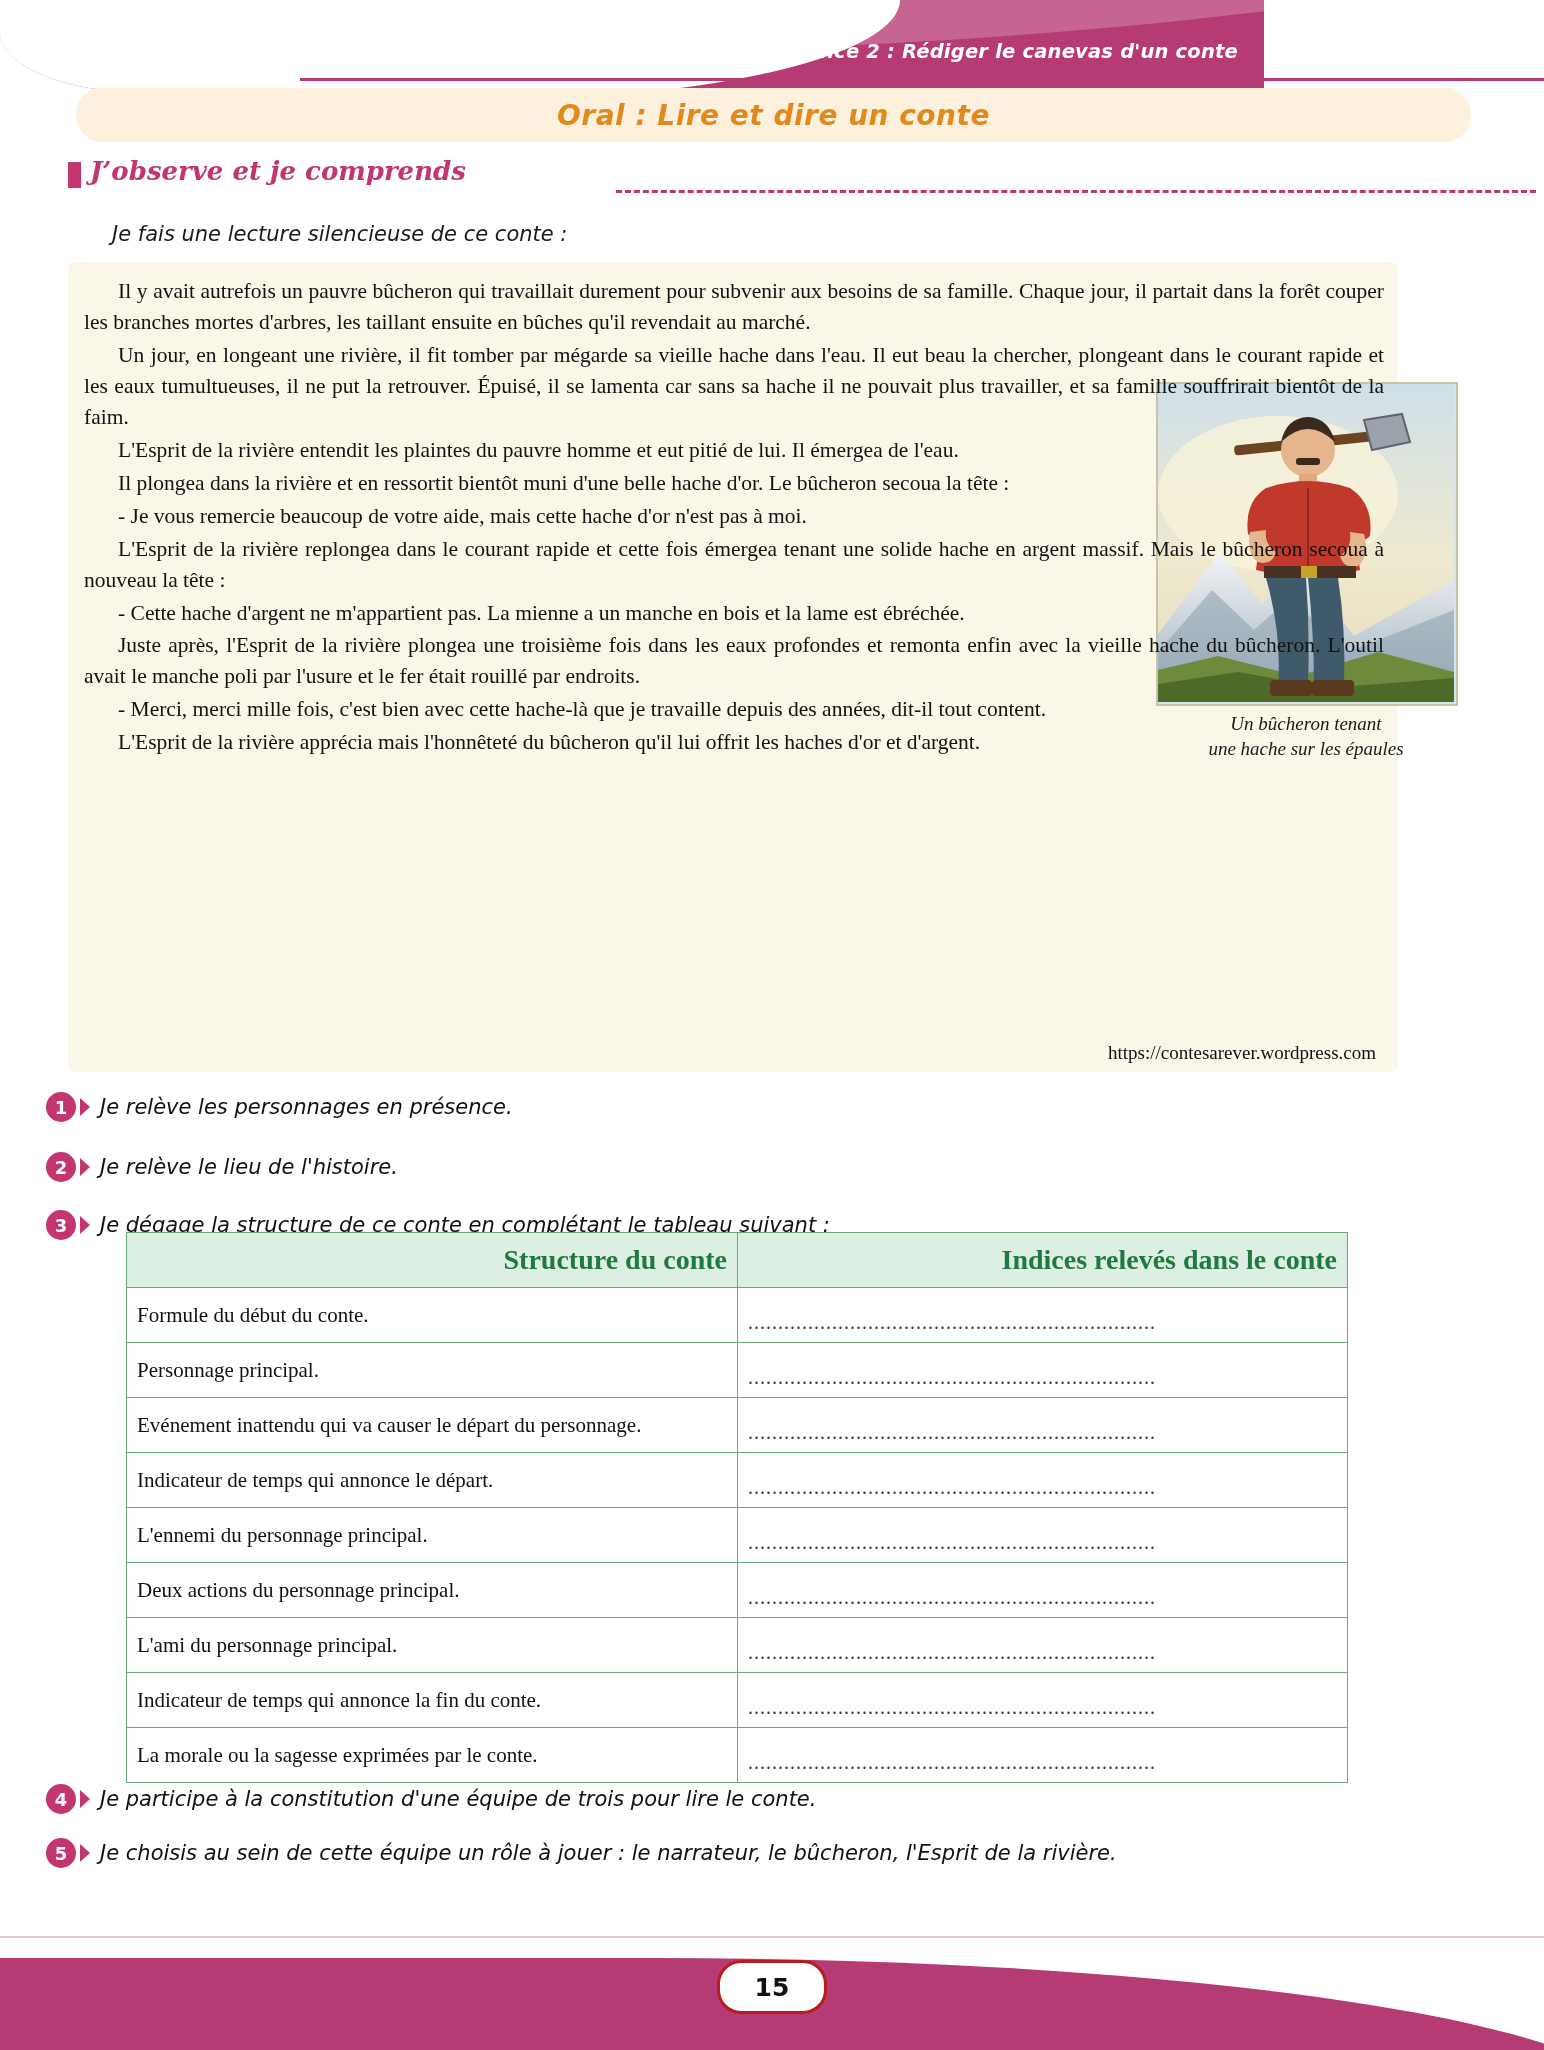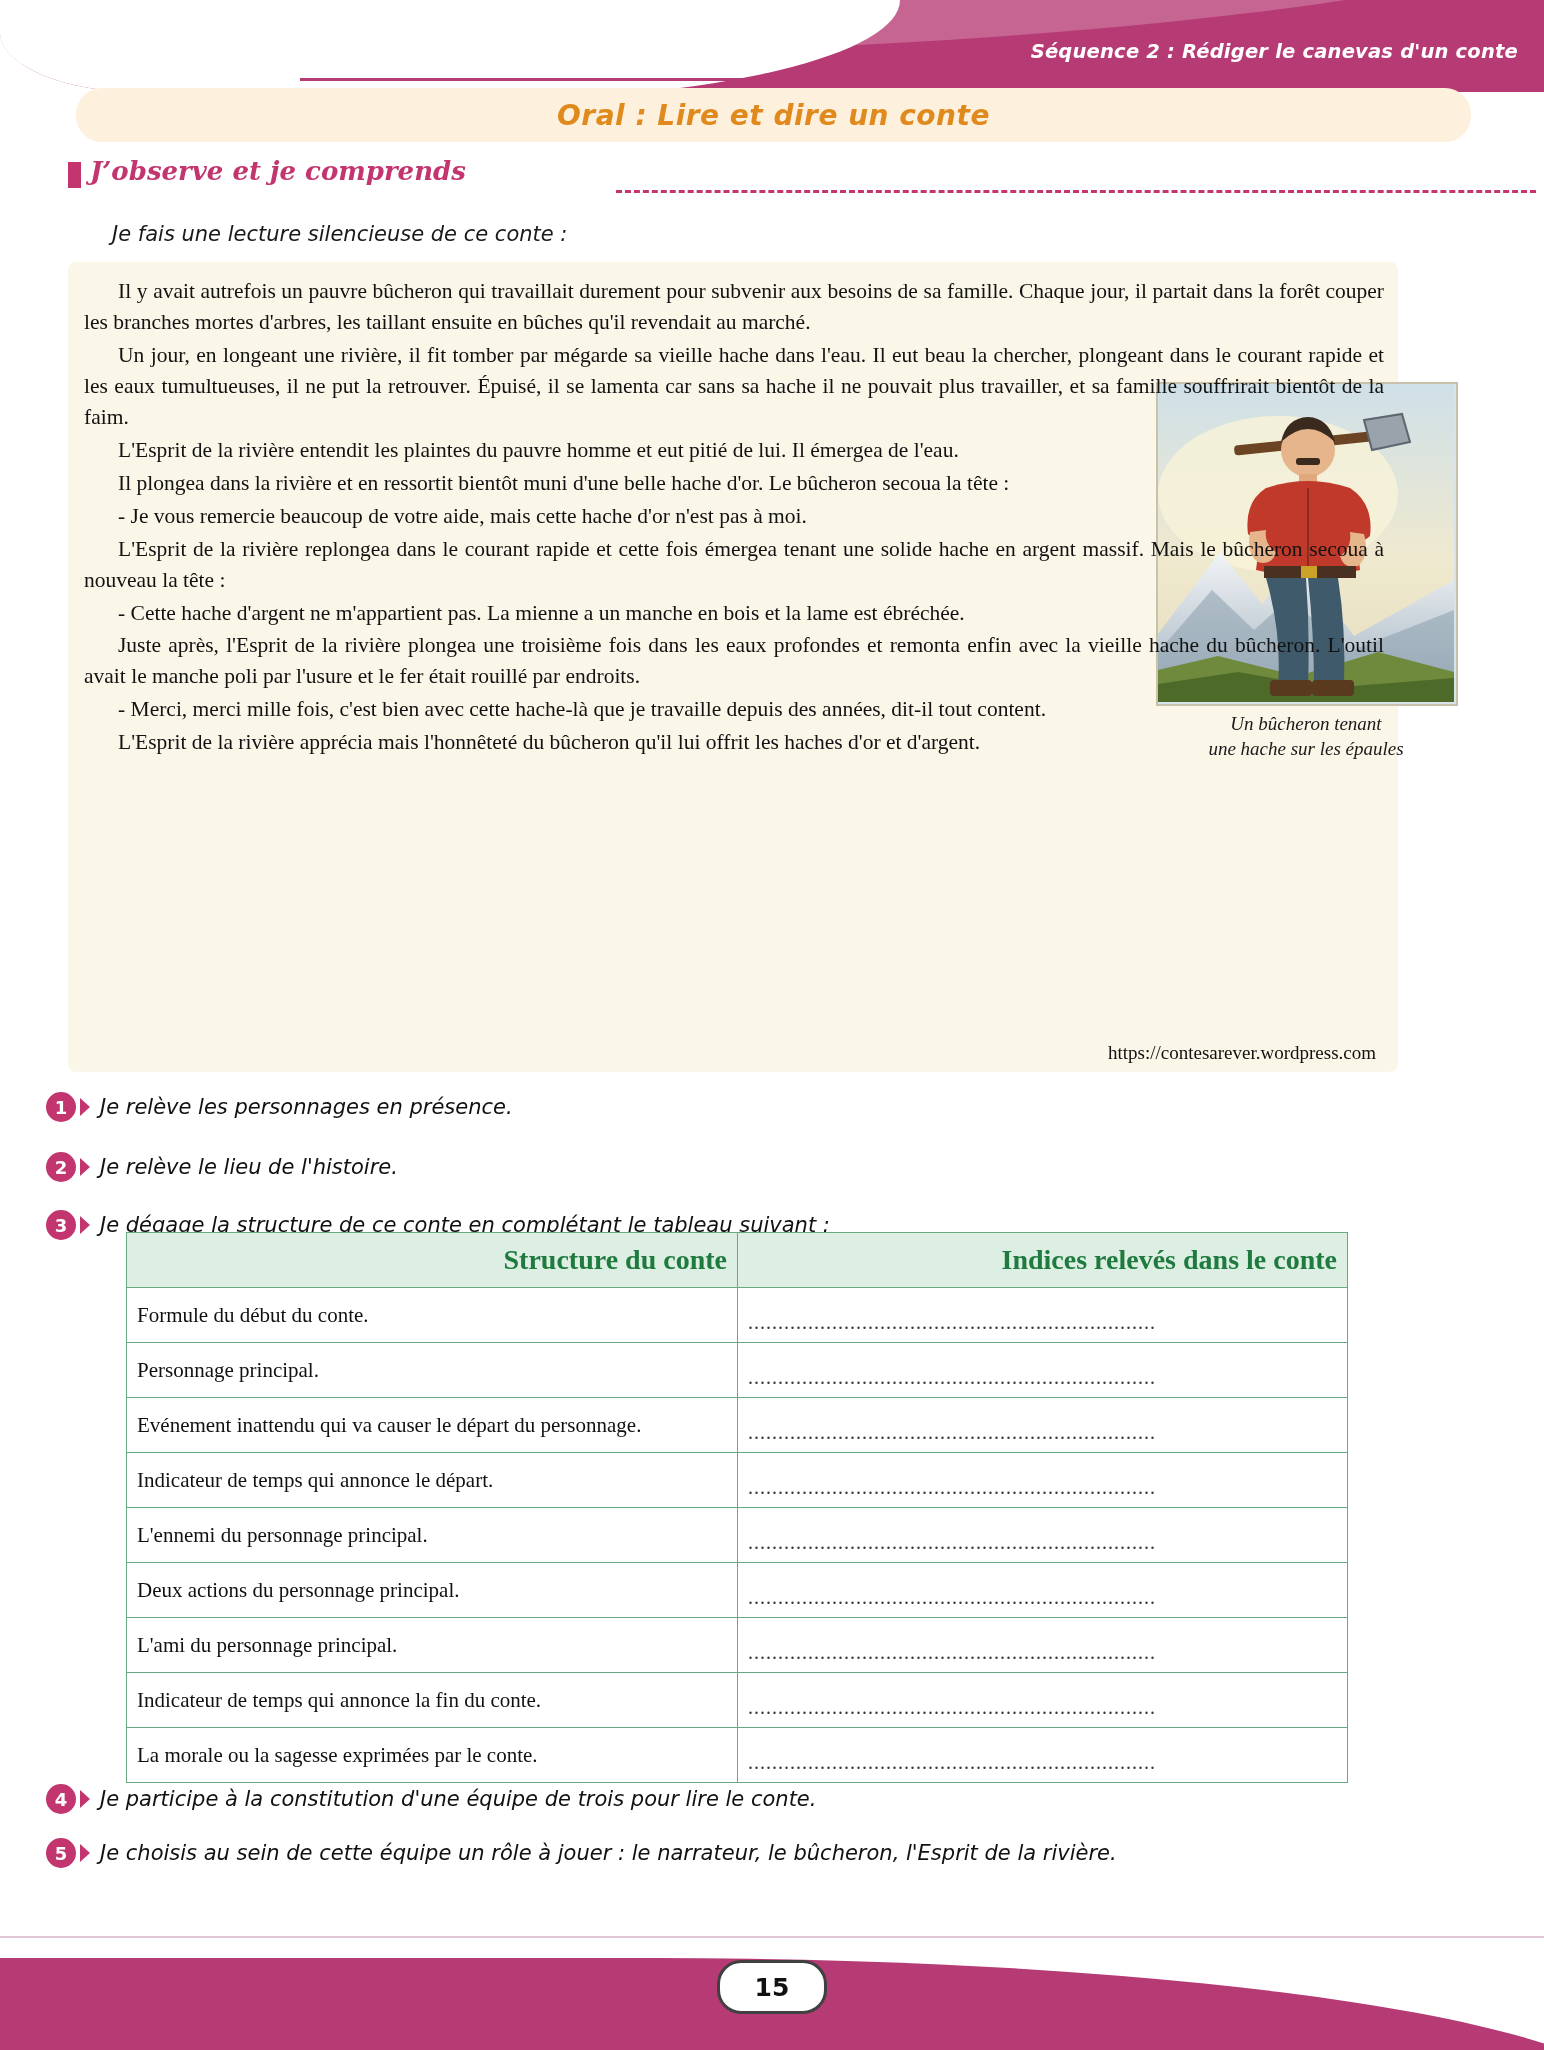--- a/index.html
+++ b/index.html
@@ -13,21 +13,21 @@
     position: relative;
     overflow: hidden;
     font-family: "Liberation Serif", serif;
     color: #111;
   }
 
   
   .top-band {
     position: absolute;
     left: 0; top: 0;
-    width: 1544px; height: 92px;
+    width: 1264px; height: 92px;
     background: linear-gradient(180deg, #b6partial 0%, #a8partial 100%);
     background: #b63a74;
     border-bottom-left-radius: 140px 60px;
     overflow: hidden;
   }
   .top-band .sheen {
     position: absolute;
     left: -40px; top: -70px;
     width: 1650px; height: 120px;
     background: #d munic;
@@ -282,21 +282,21 @@
     width: 1700px; height: 150px;
     background: #8c2a58;
     border-top-right-radius: 56% 100%;
     opacity: 0.55;
   }
   .page-num {
     position: absolute;
     left: 50%; bottom: 36px;
     transform: translateX(-50%);
     width: 104px; height: 48px;
-    border: 3px solid #404040;
+    border: 3px solid #b91c1c;
     border-radius: 24px;
     background: #fff;
     display: flex;
     align-items: center;
     justify-content: center;
     font-family: "DejaVu Sans", sans-serif;
     font-weight: bold;
     font-size: 25px;
     color: #111;
   }

